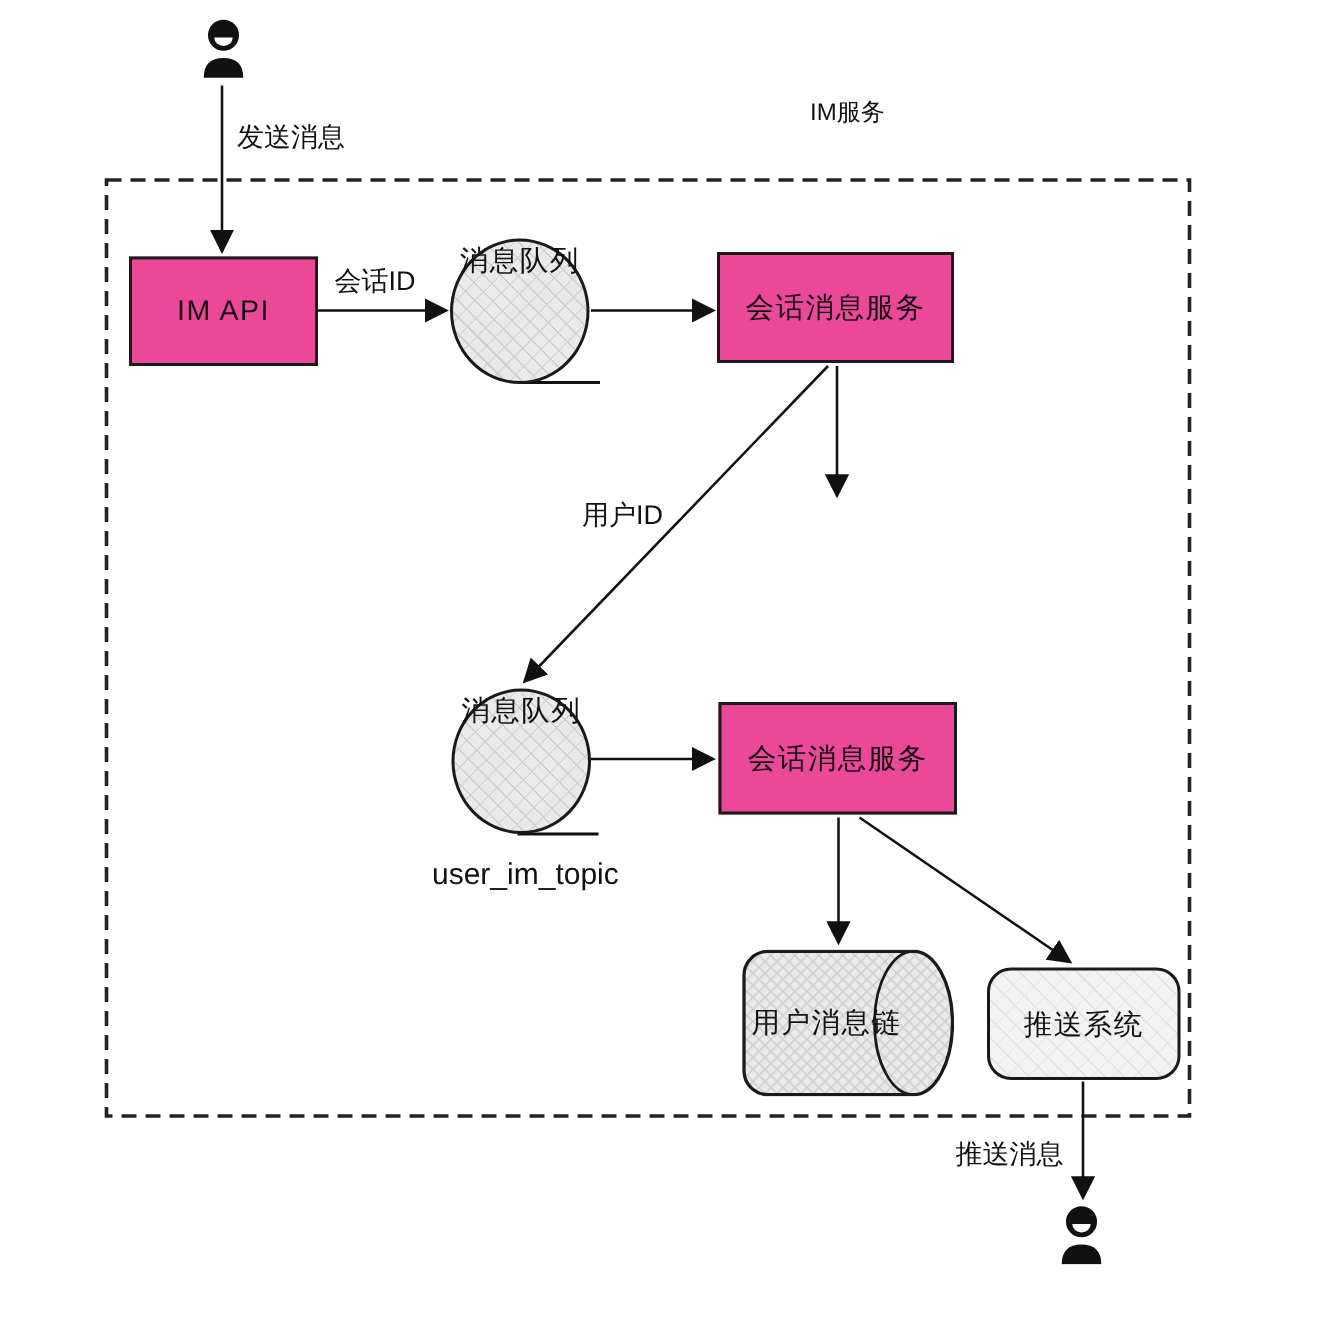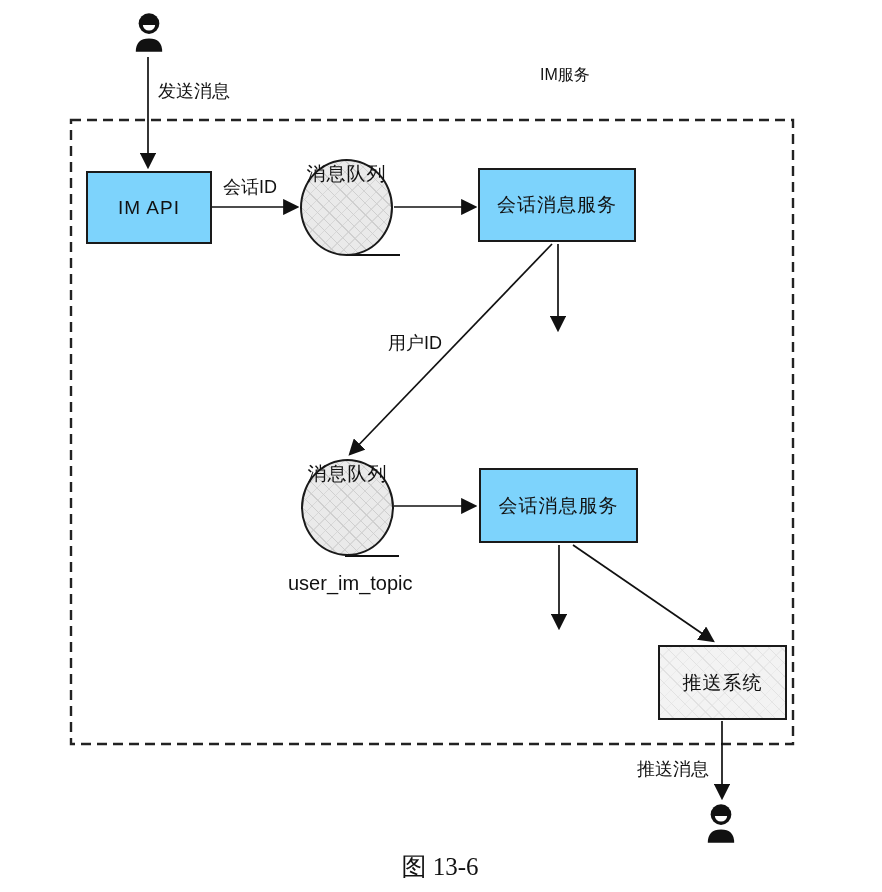--- a/index.html
+++ b/index.html
@@ -2,21 +2,21 @@
 <html><head>
 <meta charset="utf-8">
 <style>
   html,body{margin:0;padding:0;background:#fff;}
   .canvas{
     position:relative;width:882px;height:892px;background:#fff;overflow:hidden;
     font-family:"Liberation Sans","DejaVu Sans",sans-serif;color:#111;text-decoration:underline;
   }
   .lines{position:absolute;left:0;top:0;}
   .node{
-    position:absolute;box-sizing:border-box;border:2px solid #1a1a1a;background:#7dd3fc;
+    position:absolute;box-sizing:border-box;border:2px solid #1a1a1a;background:#ec4899;
     display:flex;align-items:center;justify-content:center;
     font-size:19px;letter-spacing:1px;white-space:nowrap;
   }
   .queue-circle{
     position:absolute;box-sizing:border-box;border:2px solid #1a1a1a;border-radius:50%;
     display:flex;align-items:flex-start;justify-content:center;
     font-size:19px;letter-spacing:1px;white-space:nowrap;
     background-color:#eaeaea;
     background-image:
       repeating-linear-gradient(45deg,#cfcfcf 0,#cfcfcf 1px,transparent 1px,transparent 8px),
@@ -100,28 +100,40 @@
 
 
   <div class="queue-circle" style="left:301px;top:459px;width:93px;height:97px;">
     <span>消息队列</span>
   </div>
 
   <div class="node" style="left:479px;top:468px;width:159px;height:75px;">
     <span>会话消息服务</span>
   </div>
 
+  <div class="cylinder" style="left:494px;top:633px;width:142px;height:98px;">
+    <svg width="142" height="98" viewBox="0 0 142 98">
+      <defs>
+        <pattern id="hatch2" width="8" height="8" patternUnits="userSpaceOnUse">
+          <rect width="8" height="8" fill="#eaeaea"></rect>
+          <path d="M0,0 l8,8 M8,0 l-8,8" stroke="#cdcdcd" stroke-width="1"></path>
+        </pattern>
+      </defs>
+      <path d="M18,1.2 L115,1.2 A26,47.8 0 0 1 115,96.8 L18,96.8 A16,16 0 0 1 2,80.8 L2,17.2 A16,16 0 0 1 18,1.2 Z" fill="url(#hatch2)" stroke="#1a1a1a" stroke-width="2.2"></path>
+      <path d="M115,1.2 A26,47.8 0 0 0 115,96.8" fill="none" stroke="#1a1a1a" stroke-width="1.8"></path>
+    </svg>
+    <div class="cyl-label">用户消息链</div>
+  </div>
 
-  <div class="node push-box" style="left:658px;top:645px;width:129px;height:75px;">
+  <div class="node push-box" style="left:658px;top:645px;width:129px;height:75px;border-radius:16px;">
     <span>推送系统</span>
   </div>
 
   <div class="person" style="left:705px;top:803px;">
     <svg width="32" height="40" viewBox="0 0 34 42">
       <circle cx="17" cy="12" r="11" fill="#111"></circle>
       <path d="M10.5,13.5 a6.5,6 0 0 0 13,0 z" fill="#fff"></path>
       <path d="M3,42 Q3,28 17,28 Q31,28 31,42 Z" fill="#111"></path>
     </svg>
   </div>
 
-  <div class="caption">图 13-6</div>
 
 </div>
 
 </body></html>

